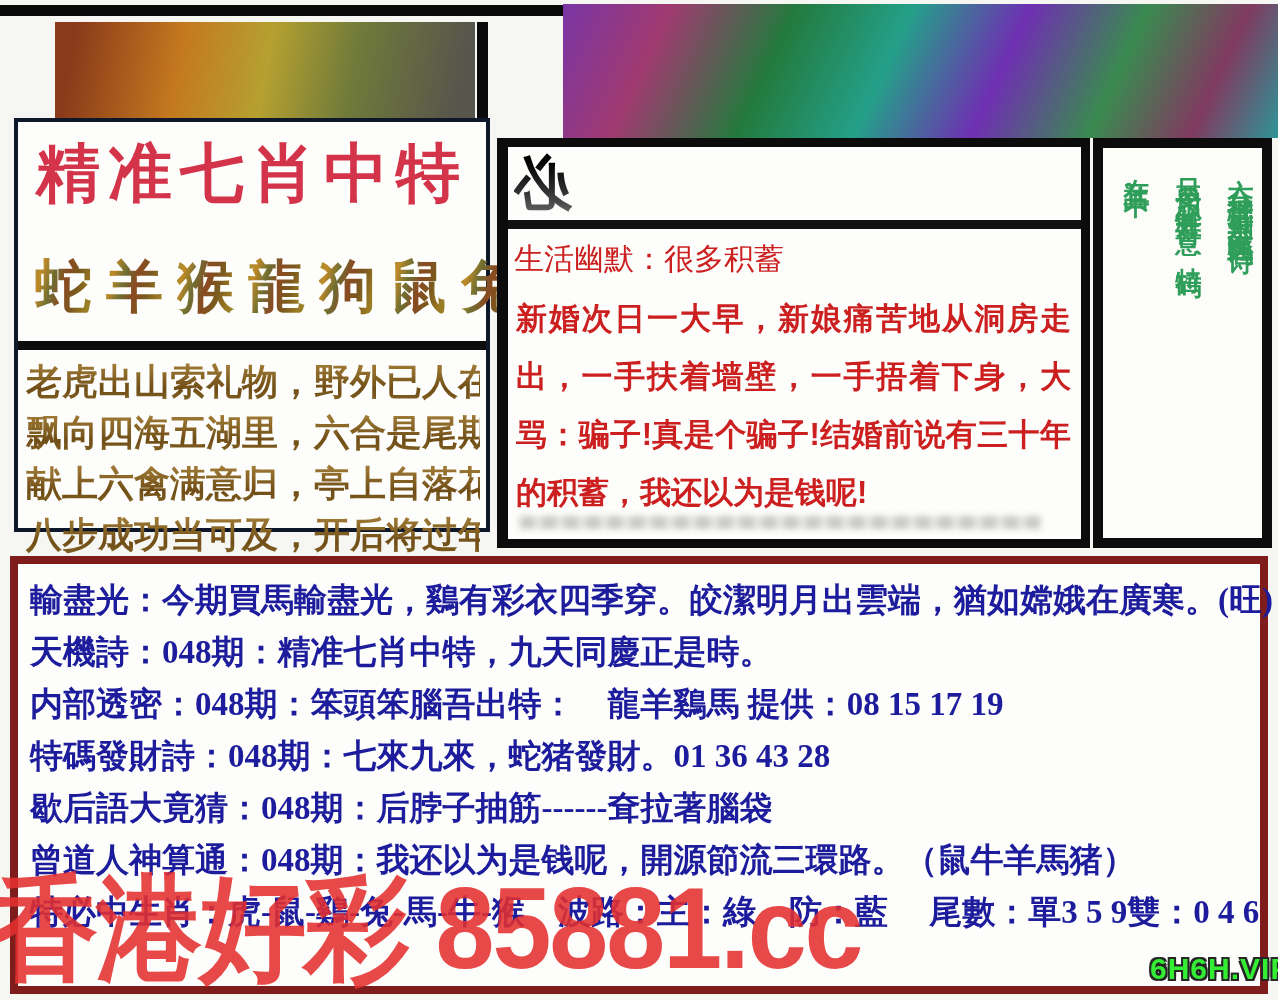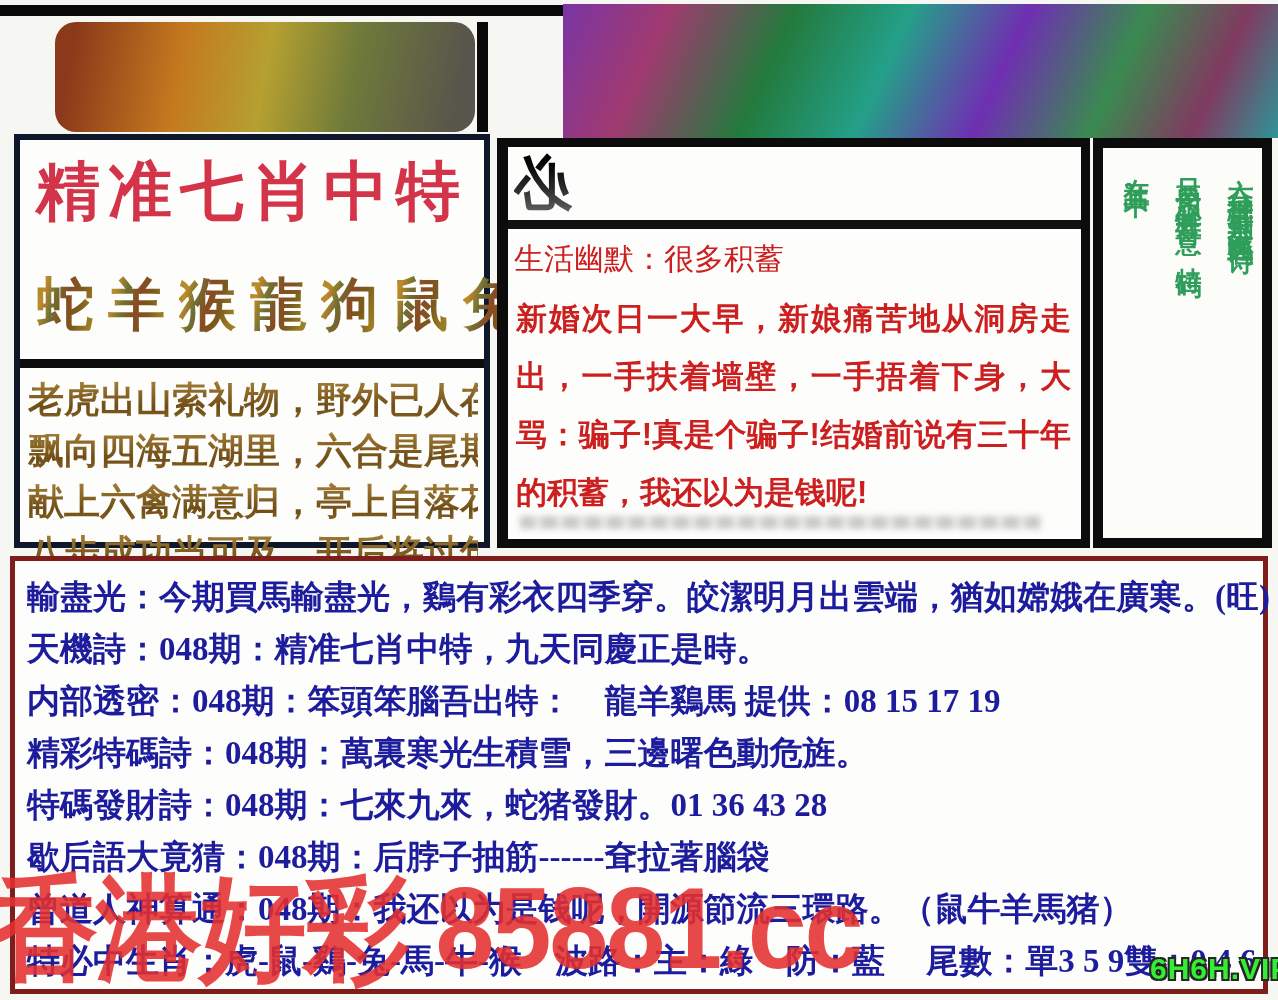--- a/index.html
+++ b/index.html
@@ -19,37 +19,36 @@
   .top-rule{
     position:absolute; left:0; top:5px; width:1278px; height:11px;
     background:#0a0a0a;
   }
   .issue{
     position:absolute; left:55px; top:22px; width:420px; height:110px;
     font-family:"Liberation Serif","DejaVu Serif",serif;
     font-size:96px; font-weight:bold; text-align:center; line-height:108px;
     background:linear-gradient(100deg,#8a3a1a 5%,#c4791f 30%,#b5a030 50%,#6f7a3a 70%,#58554c 95%);
     white-space:nowrap;
-    border-radius:21px;
   }
   .header-divider{
     position:absolute; left:477px; top:22px; width:11px; height:110px;
     background:#0a0a0a;
   }
   .paper-title{
     position:absolute; left:540px; top:4px; width:720px; height:134px;
     font-size:122px; font-weight:bold; text-align:center; line-height:130px;
     letter-spacing:2px; white-space:nowrap;
     background:linear-gradient(115deg,#7a35a5 0%,#a03a70 14%,#237a3d 30%,#24a089 45%,#6f2fb2 60%,#3a8a50 75%,#803a60 88%,#2a9a9a 100%);
     margin-left:23px;
   }
   
   .left-box{
-    position:absolute; left:14px; top:134px; width:476px; height:414px;
-    border:6px solid #0f172a; background:#fdfdfb;
+    position:absolute; left:14px; top:118px; width:476px; height:414px;
+    border:4px solid #0f172a; background:#fdfdfb;
   }
   .left-headline{
     margin-top:8px; text-align:center;
     font-size:64px; font-weight:bold; letter-spacing:8px;
     color:#d4344a; white-space:nowrap;
   }
   .zodiac-row{
     margin-top:32px; text-align:center; white-space:nowrap;
     font-size:57px; font-weight:bold; letter-spacing:0;padding-left:10px;
   }
@@ -107,21 +106,21 @@
     height:100%; padding:10px 8px;
     writing-mode:vertical-rl; text-orientation:upright;
   }
   .vert-col{
     font-size:26px; font-weight:bold; color:#2f9e5a;
     letter-spacing:7px; line-height:52px; white-space:nowrap;
   }
   
   .bottom-box{
     position:absolute; left:10px; top:556px; width:1258px; height:438px;
-    border:5px solid #7f1d1d; background:#fdfdfb;
+    border:8px solid #7f1d1d; background:#fdfdfb;
     padding:10px 12px 0 12px;
   }
   .blue-line{
     font-family:"Liberation Serif","DejaVu Serif",serif;
     font-size:33px; font-weight:bold; color:#1c1c9c;
     line-height:52px; white-space:nowrap;
   }
   
   .watermark{
     position:absolute; left:-8px; top:858px; width:1060px;
@@ -173,21 +172,20 @@
     <div class="vert-col">六合神童特别奉献透码诗</div>
     <div class="vert-col">只要用心解开诗意，特码</div>
     <div class="vert-col">在其中。</div>
   </div>
 </div>
 
 <div class="bottom-box">
   <div class="blue-line">輸盡光：今期買馬輸盡光，鷄有彩衣四季穿。皎潔明月出雲端，猶如嫦娥在廣寒。(旺)</div>
   <div class="blue-line">天機詩：048期：精准七肖中特，九天同慶正是時。</div>
   <div class="blue-line">内部透密：048期：笨頭笨腦吾出特：　龍羊鷄馬 提供：08 15 17 19</div>
-  <div class="blue-line">精彩特碼詩：048期：萬裏寒光生積雪，三邊曙色動危旌。</div>
   <div class="blue-line">特碼發財詩：048期：七來九來，蛇猪發財。01 36 43 28</div>
   <div class="blue-line">歇后語大竟猜：048期：后脖子抽筋------耷拉著腦袋</div>
   <div class="blue-line">曾道人神算通：048期：我还以为是钱呢，開源節流三環路。（鼠牛羊馬猪）</div>
   <div class="blue-line">特必中生肖：虎-鼠-鷄-兔-馬-牛-猴　波路：主：綠　防：藍　 尾數：單3 5 9雙：0 4 6</div>
 </div>
 
 <div class="watermark">香港好彩 85881.cc</div>
 <div class="badge">6H6H.VIP</div>
 
 </body></html>

